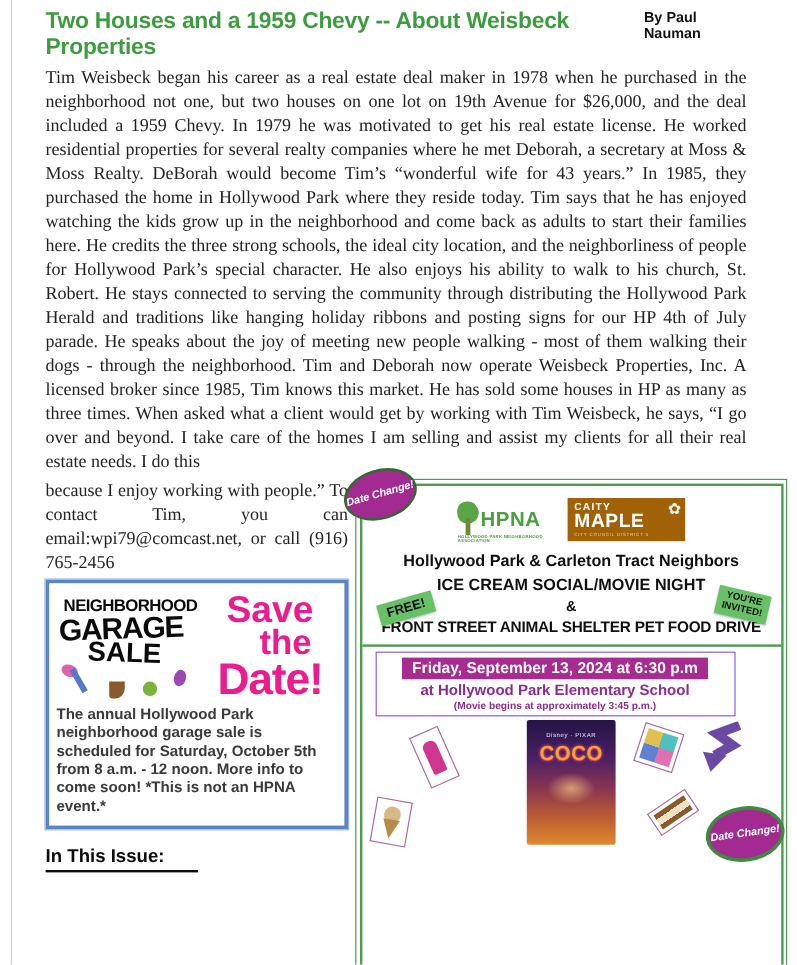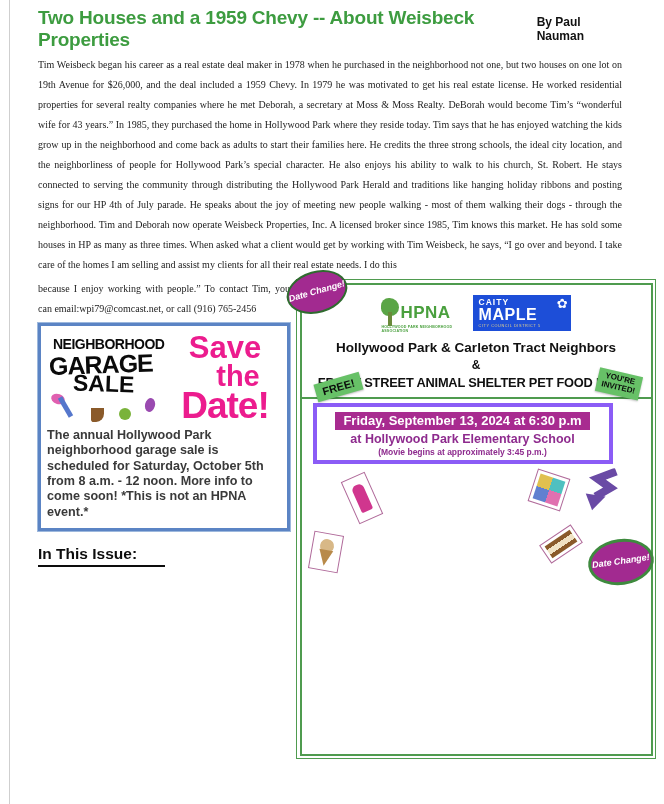--- a/index.html
+++ b/index.html
@@ -14,27 +14,27 @@
   .rule-top { height:2px; }
   .mast-title { font-family:"Liberation Serif", serif; font-weight:bold; font-size:43px;
                 letter-spacing:1px; text-align:center; line-height:1.25; color:#101010;
                 transform:scaleY(1.08); }
   .rule-mid { height:2px; margin-top:2px; }
   .tagline-row { display:flex; justify-content:space-between; align-items:baseline;
                  font-size:10.6px; font-weight:bold; padding:4px 2px 4px 2px; color:#222; }
   .rule-bot { height:3px; }
 
   
-  .headline-row { margin:7px 42px 4px 38px; display:flex; align-items:center; gap:18px; }
+  .headline-row { margin:7px 42px 4px 38px; display:flex; align-items:flex-start; gap:18px; }
   .headline { font-family:"Liberation Sans", sans-serif; font-weight:bold; font-size:19px;
               color:#3d9c40; letter-spacing:-0.2px; }
   .byline { font-family:"Liberation Sans", sans-serif; font-weight:bold; font-size:12px; color:#111; }
 
   
-  .body-text { font-size:10px; line-height:20px; text-align:justify; color:#222; }
+  .body-text { font-size:15px; line-height:20px; text-align:justify; color:#222; }
   .para1 { margin:2px 42px 4px 38px; }
   .main { display:flex; gap:6px; padding:0 6px 0 38px; align-items:flex-start; }
   .left-col { width:252px; flex:0 0 252px; }
   .para2 { margin-bottom:4px; }
 
   
   .save-box { border:3px solid #5b84c4; outline:1px solid #9db8dd; background:#fff;
               padding:6px 6px 8px 6px; margin-top:2px; }
   .save-top { display:flex; gap:4px; }
   .gs-art { position:relative; width:118px; height:92px; flex:0 0 118px;
@@ -77,40 +77,40 @@
   .bubble-1 { left:-16px; top:-14px; transform:rotate(-16deg); border:2px solid #2f6b2f; }
   .bubble-2 { right:-10px; top:72px; transform:rotate(-8deg); border:3px solid #3e8a3e; width:66px; height:46px; }
 
   .logo-row { display:flex; justify-content:center; align-items:center; gap:22px; margin:2px 0 5px 0; height:40px; }
   .hpna-logo { position:relative; display:flex; align-items:center; gap:1px; }
   .hpna-tree { position:relative; width:18px; height:30px; }
   .hpna-canopy { position:absolute; top:0; left:0; width:18px; height:18px; background:#5aa546; border-radius:50% 60% 55% 50%; }
   .hpna-trunk { position:absolute; bottom:2px; left:7px; width:4px; height:14px; background:#6a8a3a; }
   .hpna-text { font-weight:900; font-size:17px; color:#4aa03e; letter-spacing:0.5px; line-height:1; }
   .hpna-sub { position:absolute; left:0; bottom:-5px; width:78px; font-size:3.6px; color:#4aa03e; font-weight:bold; letter-spacing:0.2px; }
-  .caity-logo { background:#1d4ed8; color:#fff; width:98px; height:36px; padding:3px 6px 2px 6px;
+  .caity-logo { background:#a16207; color:#fff; width:98px; height:36px; padding:3px 6px 2px 6px;
                 display:flex; flex-direction:column; justify-content:center; position:relative; }
   .caity-1 { font-size:8.5px; font-weight:bold; letter-spacing:1px; line-height:1; }
   .caity-2 { font-size:16px; font-weight:900; letter-spacing:0.5px; line-height:1; }
   .caity-3 { font-size:3.8px; letter-spacing:0.6px; color:#e8d48a; margin-top:1px; }
   .caity-flower { position:absolute; right:3px; top:2px; color:#fff; font-size:13px; line-height:1; }
 
   .flyer-head { text-align:center; font-weight:bold; color:#101010; position:relative; }
   .fh-1 { font-size:13.5px; line-height:20px; }
   .fh-2 { font-size:13.5px; line-height:20px; }
   .fh-3 { font-size:12px; line-height:15px; }
   .fh-4 { font-size:12.8px; line-height:20px; letter-spacing:-0.2px; }
   .badge { position:absolute; background:#67c167; color:#0a0a0a; font-weight:bold; z-index:4;
            box-shadow:0 1px 2px rgba(0,0,0,0.25); }
   .badge-free { left:6px; top:40px; font-size:11px; padding:3px 7px; transform:rotate(-16deg); }
   .badge-invited { right:2px; top:34px; font-size:8px; line-height:1.1; padding:3px 5px;
                    text-align:center; transform:rotate(13deg); }
   .flyer-rule { height:2px; background:#4f9b4f; margin:4px -7px 0 -7px; }
 
-  .date-card { border:4px solid #8b5cf6; width:300px; margin:4px 0 0 4px; padding:4px 2px 3px 2px; text-align:center; }
+  .date-card { border:1px solid #8b5cf6; width:300px; margin:4px 0 0 4px; padding:4px 2px 3px 2px; text-align:center; }
   .date-banner { display:inline-block; background:#a82b90; color:#fff; font-weight:bold;
                  font-size:13px; padding:1px 8px 2px 8px; }
   .date-loc { color:#8e2b8e; font-weight:bold; font-size:12.5px; margin-top:2px; }
   .date-note { color:#8e2b8e; font-weight:bold; font-size:8.5px; margin-top:1px; }
 
   .poster-zone { position:relative; height:112px; margin-top:3px; }
   .coco-poster { position:relative; width:74px; height:104px; margin:0 auto; border-radius:2px;
                  background:linear-gradient(180deg,#241447 0%, #4a1f63 30%, #8a3550 55%, #c06030 80%, #e08a30 100%);
                  display:flex; flex-direction:column; align-items:center; overflow:hidden; }
   .coco-brand { color:#e8e8ff; font-size:5px; margin-top:10px; letter-spacing:0.5px; }
@@ -201,20 +201,21 @@
           </div>
         </div>
 
         <div class="flyer-head">
           <div class="badge badge-free">FREE!</div>
           <div class="badge badge-invited">
             <div>YOU'RE</div>
             <div>INVITED!</div>
           </div>
           <div class="fh-1">Hollywood Park &amp; Carleton Tract Neighbors</div>
+          <div class="fh-2">ICE CREAM SOCIAL/MOVIE NIGHT</div>
           <div class="fh-3">&amp;</div>
           <div class="fh-4">FRONT STREET ANIMAL SHELTER PET FOOD DRIVE</div>
         </div>
 
         <div class="flyer-rule"></div>
 
         <div class="date-card">
           <div><span class="date-banner">Friday, September 13, 2024 at 6:30 p.m</span></div>
           <div class="date-loc">at Hollywood Park Elementary School</div>
           <div class="date-note">(Movie begins at approximately 3:45 p.m.)</div>
@@ -239,18 +240,23 @@
                 <div class="cone-scoop"></div>
                 <div class="cone-body"></div>
               </div>
           </div>
           <div class="clip-card clip-check">
               <div class="check-inner"></div>
             </div>
           <div class="clip-card clip-sand">
               <div class="sand-inner"></div>
             </div>
+          <div class="coco-poster">
+            <div class="coco-brand">Disney · PIXAR</div>
+            <div class="coco-title">COCO</div>
+            <div class="coco-glow"></div>
+          </div>
         </div>
 
       </div>
     </div>
   </div>
 </div>
 
 </body></html>

